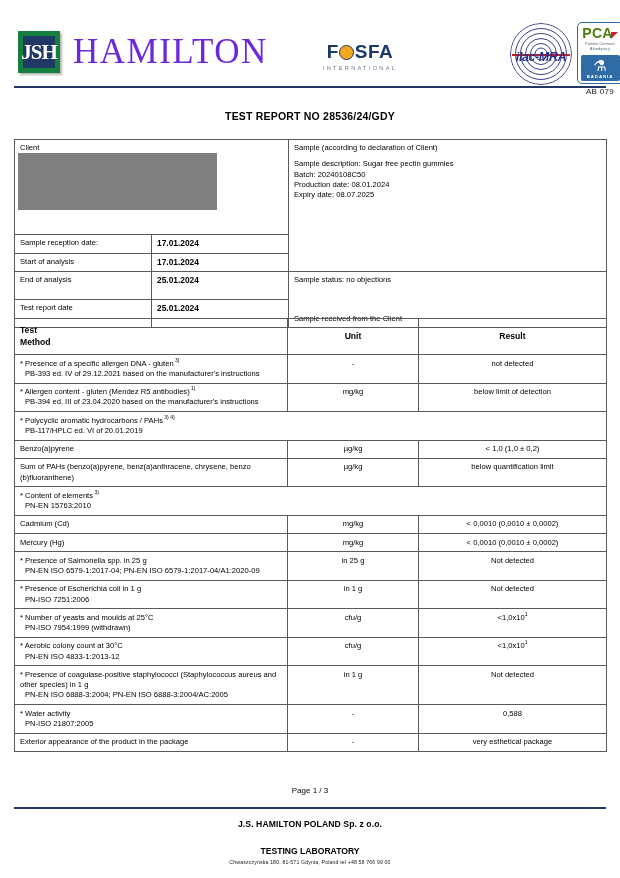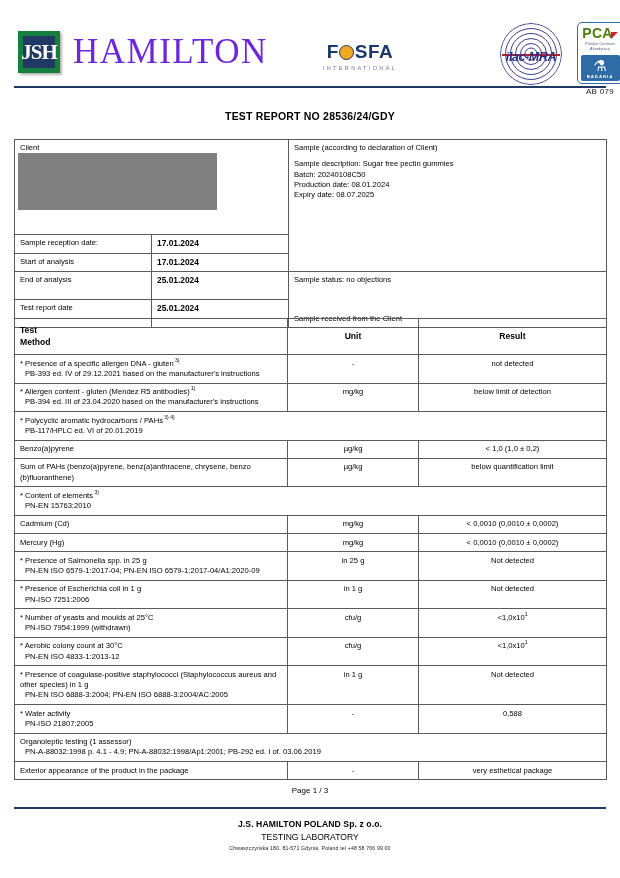--- a/index.html
+++ b/index.html
@@ -129,21 +129,21 @@
   }
   .gafta-analyst {
     font-size: 6px;
     letter-spacing: .9px;
     color: #4a2a08;
     margin-top: 4px;
     font-weight: 700;
   }
 
   
-  .logo-ilac { left: 186px; top: 1px; width: 66px; }
+  .logo-ilac { left: 196px; top: 1px; width: 66px; }
   .ilac-circle {
     position: relative;
     width: 62px; height: 62px;
     margin: 0 auto;
     border-radius: 50%;
     background: #ffffff;
     overflow: hidden;
   }
   .ilac-arc {
     position: absolute;
@@ -332,22 +332,22 @@
     width: 620px;
     text-align: center;
   }
   .foot-company {
     font-size: 8.6px;
     font-weight: 700;
     letter-spacing: .1px;
   }
   .foot-lab {
     font-size: 8.6px;
-    font-weight: 400;
-    margin-top: 3px;
+    font-weight: 700;
+    margin-top: 17px;
   }
   .foot-addr {
     font-size: 5.2px;
     color: #222222;
     margin-top: 3px;
     letter-spacing: .15px;
   }
 </style>
 </head>
 <body>
@@ -554,26 +554,20 @@
         </tr>
         <tr>
           <td class="col-test">
             <div class="test-name">* Water activity</div>
             <div class="test-method">PN-ISO 21807:2005</div>
           </td>
           <td class="col-unit">-</td>
           <td class="col-result">0,588</td>
         </tr>
         <tr>
-          <td class="col-test" colspan="3">
-            <div class="test-name">Organoleptic testing (1 assessor)</div>
-            <div class="test-method">PN-A-88032:1998 p. 4.1 - 4.9; PN-A-88032:1998/Ap1:2001; PB-292 ed. I of. 03.06.2019</div>
-          </td>
-        </tr>
-        <tr>
           <td class="col-test">
             <div class="test-name">Exterior appearance of the product in the package</div>
           </td>
           <td class="col-unit">-</td>
           <td class="col-result">very esthetical package</td>
         </tr>
       </tbody>
   </table>
 
   <div class="page-num">Page  1 / 3</div>

